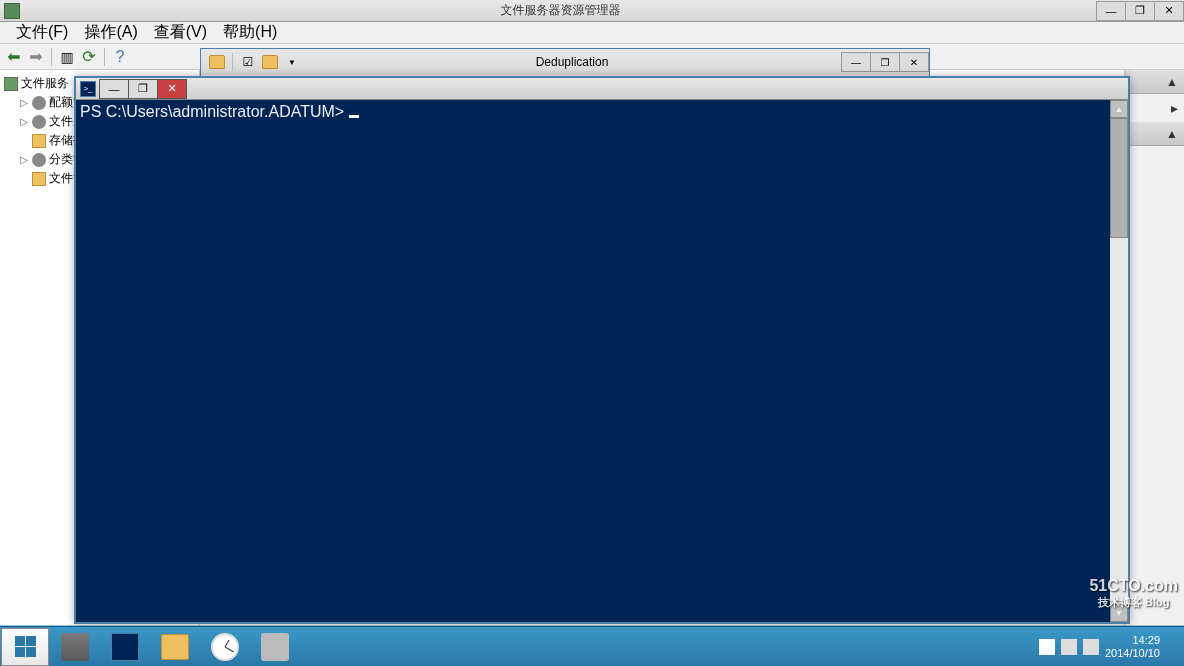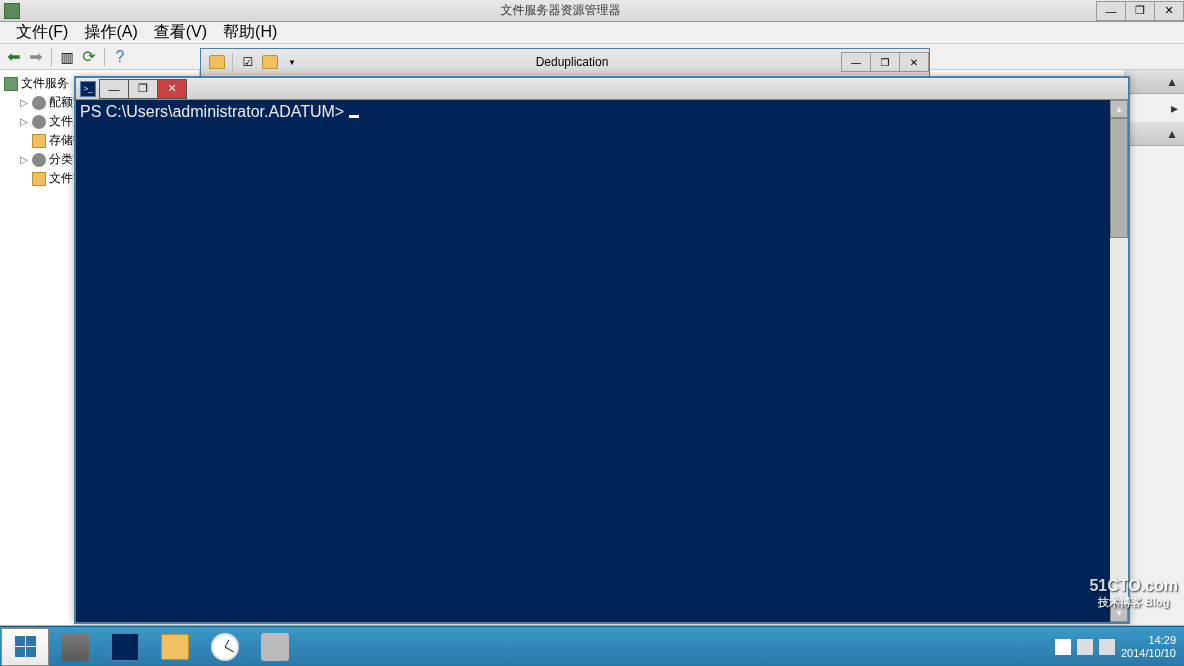--- a/index.html
+++ b/index.html
@@ -71,21 +71,21 @@
     .win-logo { display: grid; grid-template-columns: 10px 10px; grid-template-rows: 10px 10px; gap: 1px; }
     .win-logo div { background: #2a78a8; }
     .task-icon { width: 28px; height: 28px; }
     .srvmgr { background: linear-gradient(#7a7a7a,#5a5a5a); border-radius: 2px; }
     .ps-task { background: #012456; border: 1px solid #4a80a8; }
     .exp-task { width: 28px; height: 26px; background: #f0c060; border: 1px solid #c09030; border-radius: 2px; }
     .clock-task { width: 28px; height: 28px; border: 2px solid #ddd; border-radius: 50%; background: #fff; position: relative; }
     .clock-task::before { content:""; position:absolute; left:50%; top:50%; width:1px; height:8px; background:#333; transform-origin: bottom; transform: translate(-50%,-100%) rotate(30deg); }
     .clock-task::after { content:""; position:absolute; left:50%; top:50%; width:1px; height:10px; background:#333; transform-origin: bottom; transform: translate(-50%,-100%) rotate(120deg); }
     .generic-task { width: 28px; height: 28px; background: #bbb; border-radius: 3px; }
-    .systray { margin-left: auto; display: flex; align-items: center; padding-right: 8px; gap: 6px; color: #fff; font-size: 11px; }
+    .systray { margin-left: auto; display: flex; align-items: center; padding-right: 24px; gap: 6px; color: #fff; font-size: 11px; }
     .systray-icon { width: 16px; height: 16px; }
     .flag-ic { background: #fff; }
     .net-ic { background: #ddd; }
     .snd-ic { background: #ddd; }
     .date-block { text-align: right; line-height: 13px; }
 
     .watermark { position: absolute; right: 6px; bottom: 56px; color: #fff; font-size: 16px; font-weight: bold; text-shadow: 1px 1px 2px #000; opacity: 0.8; }
     .watermark-sub { font-size: 11px; text-align: center; }
   </style>
 </head>

